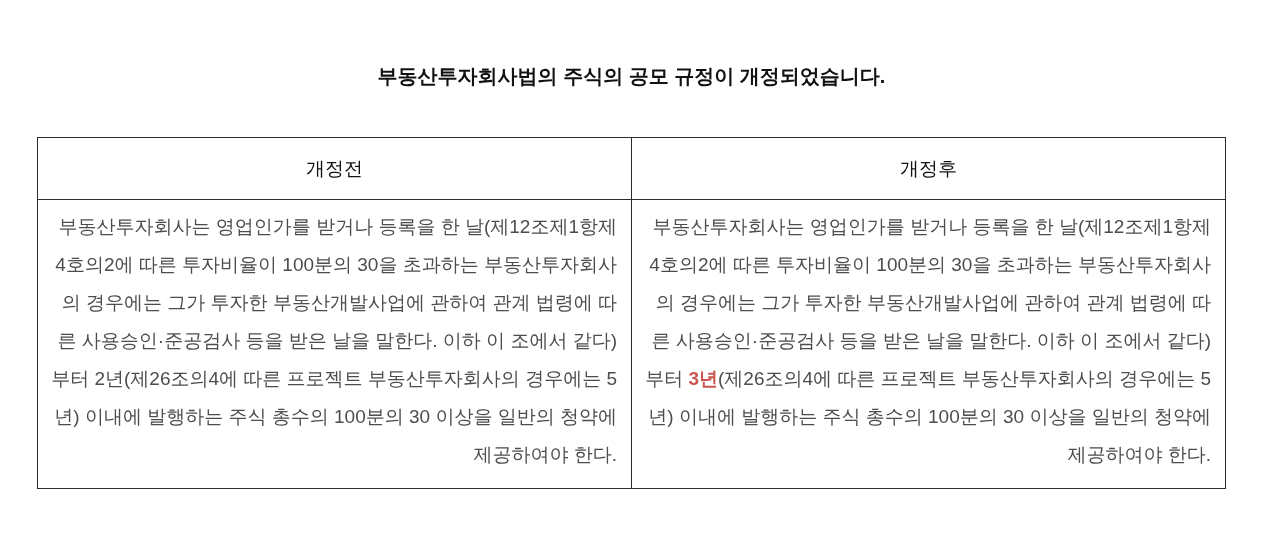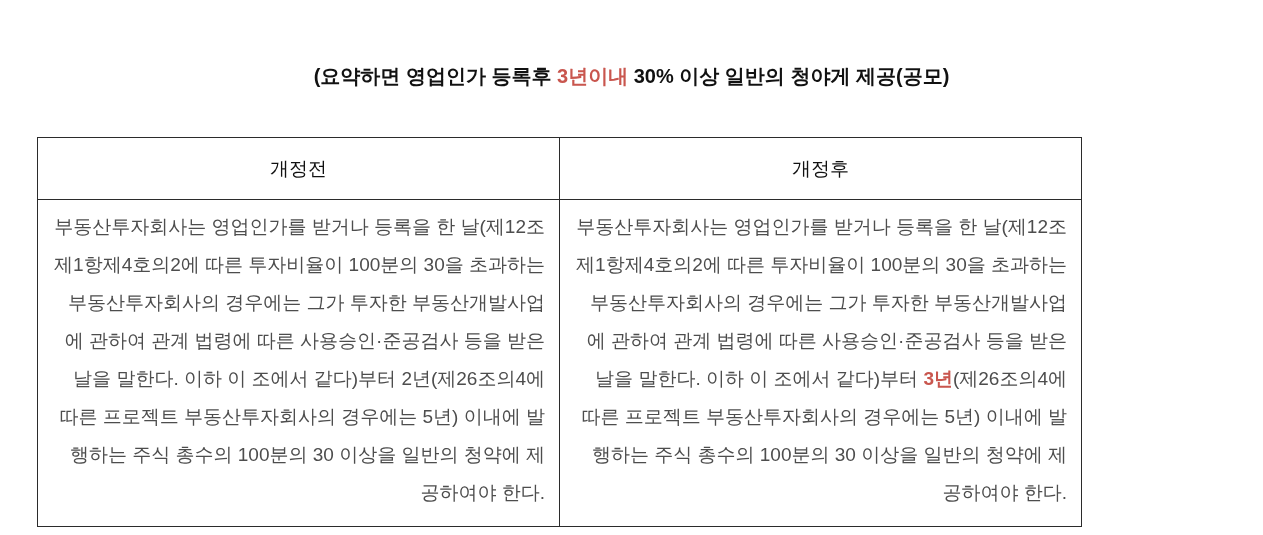--- a/index.html
+++ b/index.html
@@ -17,21 +17,21 @@
     font-weight: 700;
     color: #111111;
     line-height: 37px;
   }
   .hl-red {
     color: #c9564e;
     font-weight: 700;
   }
   .compare-table {
     margin: 42px 37px 0 37px;
-    width: 1045px;
+    width: 1189px;
     border-collapse: collapse;
     table-layout: fixed;
   }
   .compare-table th,
   .compare-table td {
     border: 1px solid #2b2b2b;
     width: 50%;
   }
   .compare-table th {
     height: 62px;
@@ -51,21 +51,21 @@
     text-align: right;
     vertical-align: top;
     background: #ffffff;
     word-break: break-all;
   }
 </style>
 </head>
 <body>
 
 <div class="title-block">
-  <div><span>(요약하면 영업인가 등록후 </span><span class="hl-red">3년이내</span><span> 30% 이상 일반의 청야게 제공(공모)</span></div>
+  <div>부동산투자회사법의 주식의 공모 규정이 개정되었습니다.</div>
 </div>
 
 <table class="compare-table">
   <thead>
     <tr>
       <th>개정전</th>
       <th>개정후</th>
     </tr>
   </thead>
   <tbody>

